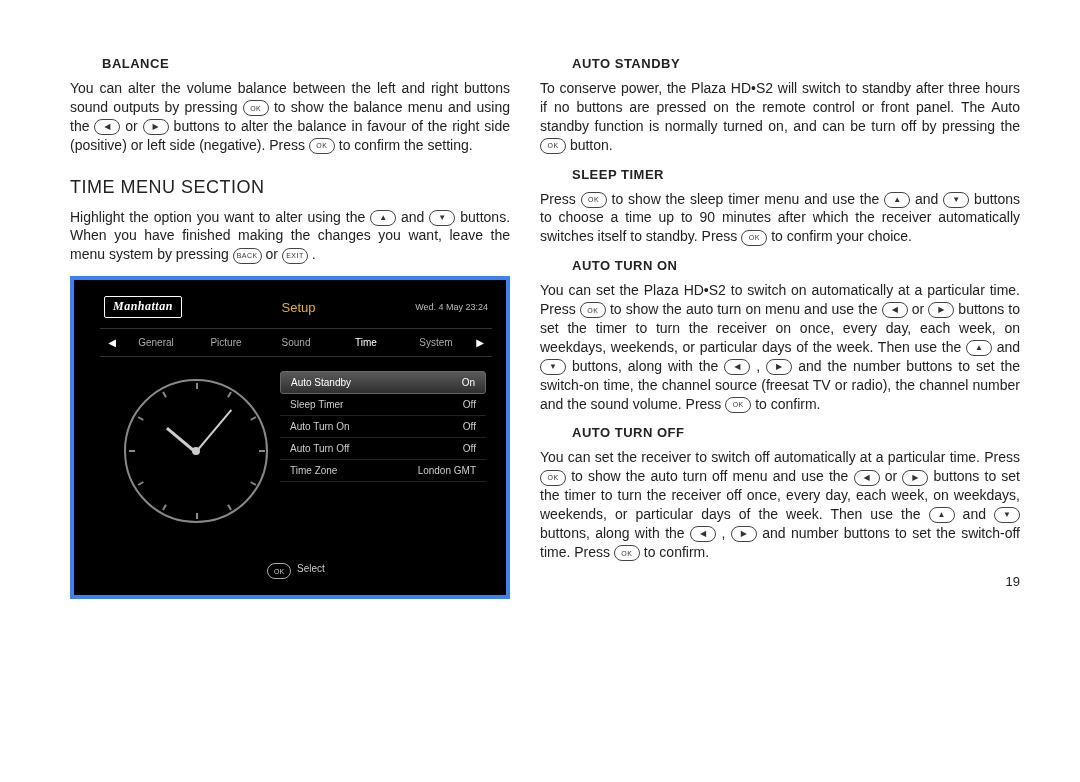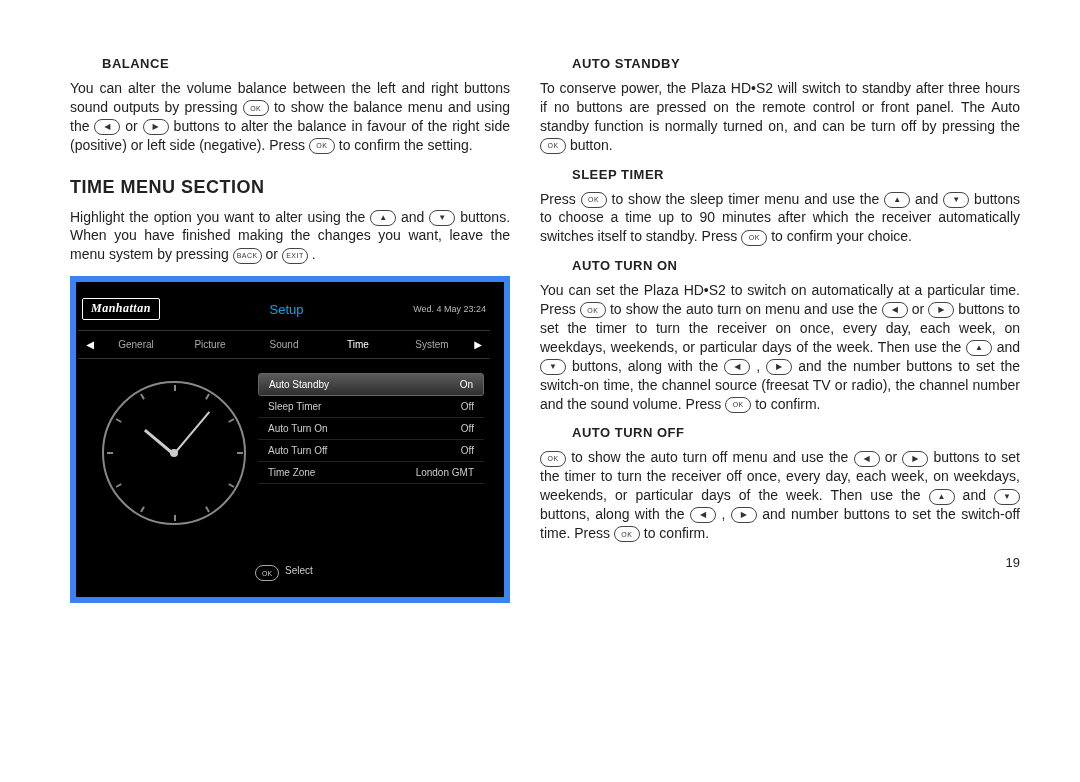--- a/index.html
+++ b/index.html
@@ -27,21 +27,21 @@
     font-family: Arial, Helvetica, sans-serif;
     font-weight: bold;
     letter-spacing: 0.5px;
     font-size: 13px;
     text-transform: uppercase;
     margin: 6px 0 8px 0;
     padding-left: 32px;
   }
   .sectionhead {
     font-family: Arial, Helvetica, sans-serif;
-    font-weight: 700;
+    font-weight: 400;
     letter-spacing: 0.5px;
     font-size: 18px;
     text-transform: uppercase;
     margin: 22px 0 10px 0;
   }
   p { margin: 4px 0 12px 0; text-align: justify; line-height: 1.35; }
   .icon-btn {
     display: inline-flex;
     align-items: center;
     justify-content: center;
@@ -56,46 +56,46 @@
     background: #fff;
     color: #333;
   }
   .icon-label { font-size: 7px; letter-spacing: 0.5px; }
   .page-number { text-align: right; font-size: 13px; margin-top: 10px; }
 
   
   .tv-screenshot {
     width: 100%;
     background: #000;
-    border: 6px solid #3b82f6;
+    border: 4px solid #3b82f6;
     color: #ddd;
     font-family: Arial, Helvetica, sans-serif;
     font-size: 11px;
-    padding: 14px 14px 16px 2px;
+    padding: 14px 14px 16px 26px;
     box-sizing: border-box;
   }
   .tv-topbar {
     display: flex;
     align-items: center;
     justify-content: space-between;
     padding: 2px 4px 10px 4px;
     border-bottom: 1px solid #333;
   }
   .tv-logo {
     font-family: Georgia, 'Times New Roman', serif;
     font-style: italic;
     font-weight: bold;
     font-size: 12px;
     color: #fff;
     border: 1px solid #fff;
     padding: 2px 8px 3px 8px;
     border-radius: 2px;
     letter-spacing: 0.5px;
   }
-  .tv-title { font-size: 13px; color: #0ea5e9; }
+  .tv-title { font-size: 13px; color: #eab308; }
   .tv-date { font-size: 9px; color: #bbb; }
   .tv-tabs {
     display: flex;
     align-items: center;
     gap: 2px;
     border-bottom: 1px solid #333;
     padding: 6px 4px;
     font-size: 10px;
     color: #aaa;
   }
@@ -343,20 +343,21 @@
         </span>
       <span> and the number buttons to set the switch-on time, the channel source (freesat TV or radio), the channel number and the sound volume. Press </span>
       <span class="icon-btn">
           <span class="icon-label">OK</span>
         </span>
       <span> to confirm.</span>
     </p>
 
     <div class="subhead">AUTO TURN OFF</div>
     <p>
+      <span>You can set the receiver to switch off automatically at a particular time. Press </span>
       <span class="icon-btn">
           <span class="icon-label">OK</span>
         </span>
       <span> to show the auto turn off menu and use the </span>
       <span class="icon-btn">
           <span>◀</span>
         </span>
       <span> or </span>
       <span class="icon-btn">
           <span>▶</span>

